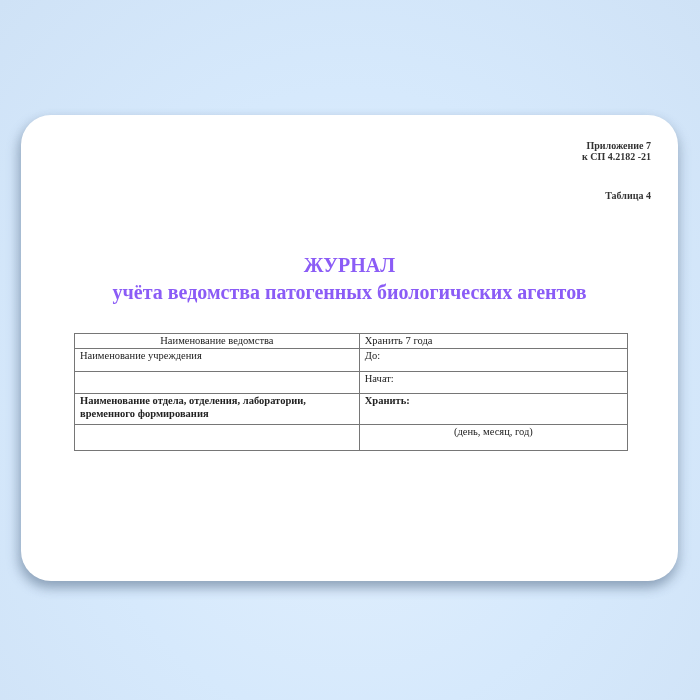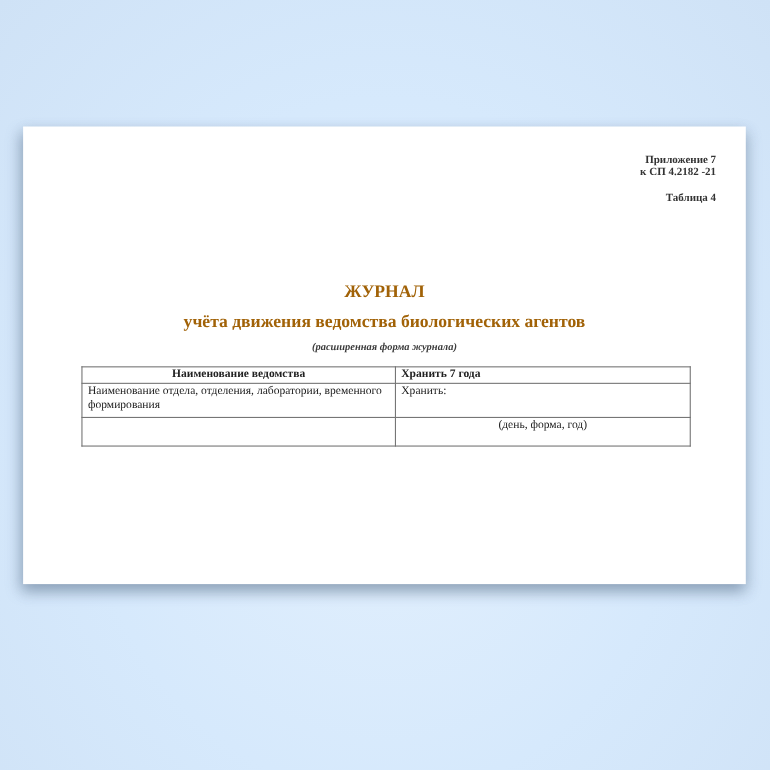--- a/index.html
+++ b/index.html
@@ -7,44 +7,45 @@
     width: 700px; height: 700px;
     position: relative;
     overflow: hidden;
     background: radial-gradient(ellipse at 50% 58%, #e3f0fd 0%, #d6e9fc 55%, #cfe2f6 100%);
     font-family: "Liberation Serif", "DejaVu Serif", serif;
     color: #2b2b2b;
   }
   .paper {
     position: absolute;
     left: 21px; top: 115px;
-    width: 657px; height: 416px;
+    width: 657px; height: 466px;
     background: #ffffff;
     box-shadow: -3px 6px 12px rgba(96,118,145,0.45), 2px 6px 12px rgba(96,118,145,0.30);
+    border-radius: 30px;
   }
   .corner {
     position: absolute;
     top: 26px; right: 27px;
     text-align: right;
     font-size: 10px;
     line-height: 10.5px;
     font-weight: bold;
     color: #333333;
   }
-  .corner .tableref { margin-top: 14px; }
+  .corner .tableref { margin-top: 29px; }
   .titleblock {
     position: absolute;
     left: 0; right: 0; top: 137px;
     text-align: center;
   }
   .titleblock .t1 {
-    font-size: 16px;
+    font-size: 20px;
     line-height: 27px;
     font-weight: bold;
-    color: #a16207;
+    color: #8b5cf6;
   }
   .titleblock .t2 {
     margin-top: 5px;
     font-size: 9.5px;
     font-style: italic;
     font-weight: bold;
     color: #3a3a3a;
   }
   table.form {
     position: absolute;
@@ -57,61 +58,68 @@
   table.form col.c2 { width: 48.5%; }
   table.form td {
     border: 1px solid #767676;
     font-size: 10.5px;
     line-height: 12.5px;
     padding: 1px 5px 0 5px;
     vertical-align: top;
     color: #222222;
     overflow: hidden;
   }
-  tr.r0 td { height: 13px; font-weight: bold; margin-left: 48px; }
+  tr.r0 td { height: 13px; font-weight: normal; margin-left: 48px; }
   tr.r1 td { height: 21px; }
   tr.r2 td { height: 20px; }
-  tr.r3 td { height: 29px; }
+  tr.r3 td { height: 29px; font-weight: bold; }
   tr.r4 td { height: 24px; }
   td.hc { text-align: center; }
   td.ctr { text-align: center; padding-top: 4px; }
 </style>
 </head>
 <body>
 
 <div class="scene">
   <div class="paper">
 
     <div class="corner">
       <div>Приложение 7</div>
       <div>к СП 4.2182 -21</div>
       <div class="tableref">Таблица 4</div>
     </div>
 
     <div class="titleblock">
       <div class="t1">ЖУРНАЛ</div>
-      <div class="t1">учёта движения ведомства биологических агентов</div>
-      <div class="t2">(расширенная форма журнала)</div>
+      <div class="t1">учёта ведомства патогенных биологических агентов</div>
     </div>
 
     <table class="form">
       <colgroup>
           <col class="c1">
           <col class="c2">
         </colgroup>
       <tbody>
         <tr class="r0">
           <td class="hc">Наименование ведомства</td>
           <td>Хранить 7 года</td>
         </tr>
+        <tr class="r1">
+          <td>Наименование учреждения</td>
+          <td>До:</td>
+        </tr>
+        <tr class="r2">
+          <td></td>
+          <td>Начат:</td>
+        </tr>
         <tr class="r3">
           <td>Наименование отдела, отделения, лаборатории, временного формирования</td>
           <td>Хранить:</td>
         </tr>
         <tr class="r4">
           <td></td>
-          <td class="ctr">(день, форма, год)</td>
+          <td class="ctr">(день, месяц, год)</td>
         </tr>
       </tbody>
     </table>
 
   </div>
 </div>
 
 </body></html>

